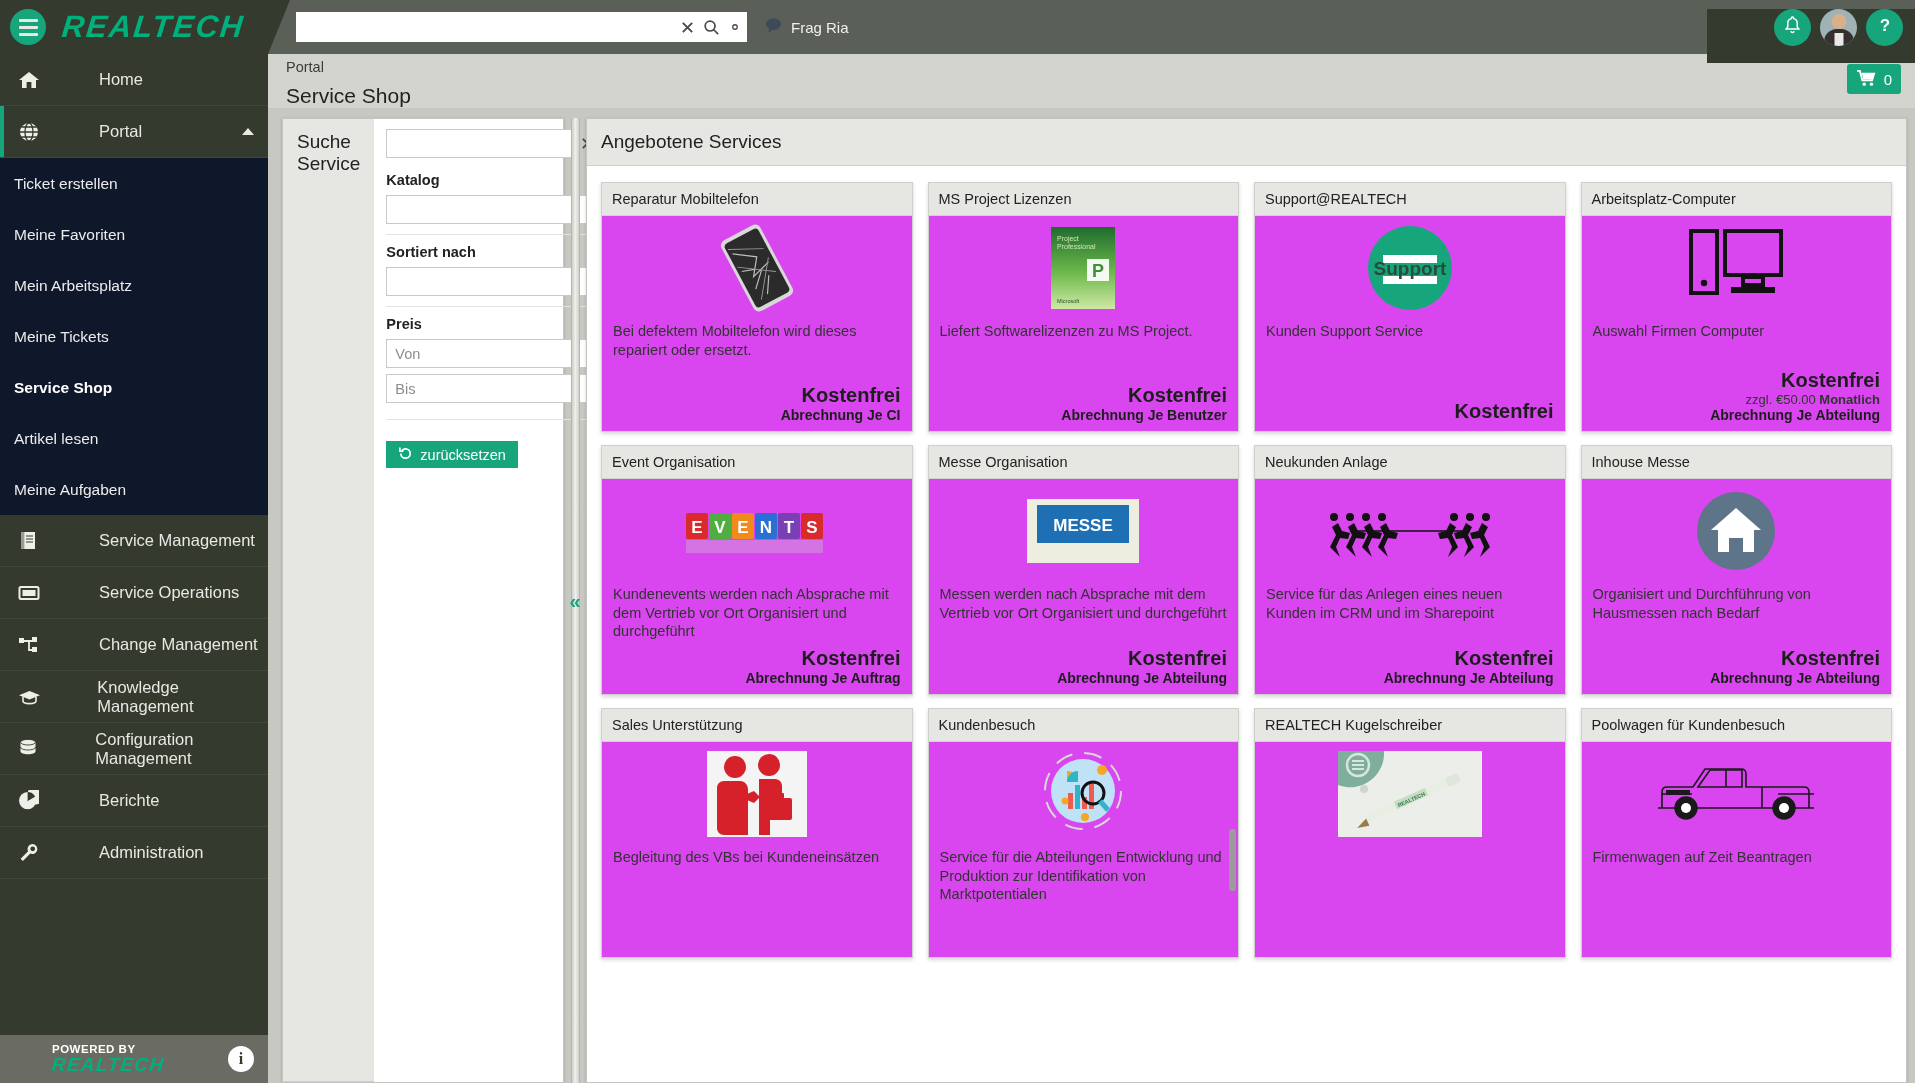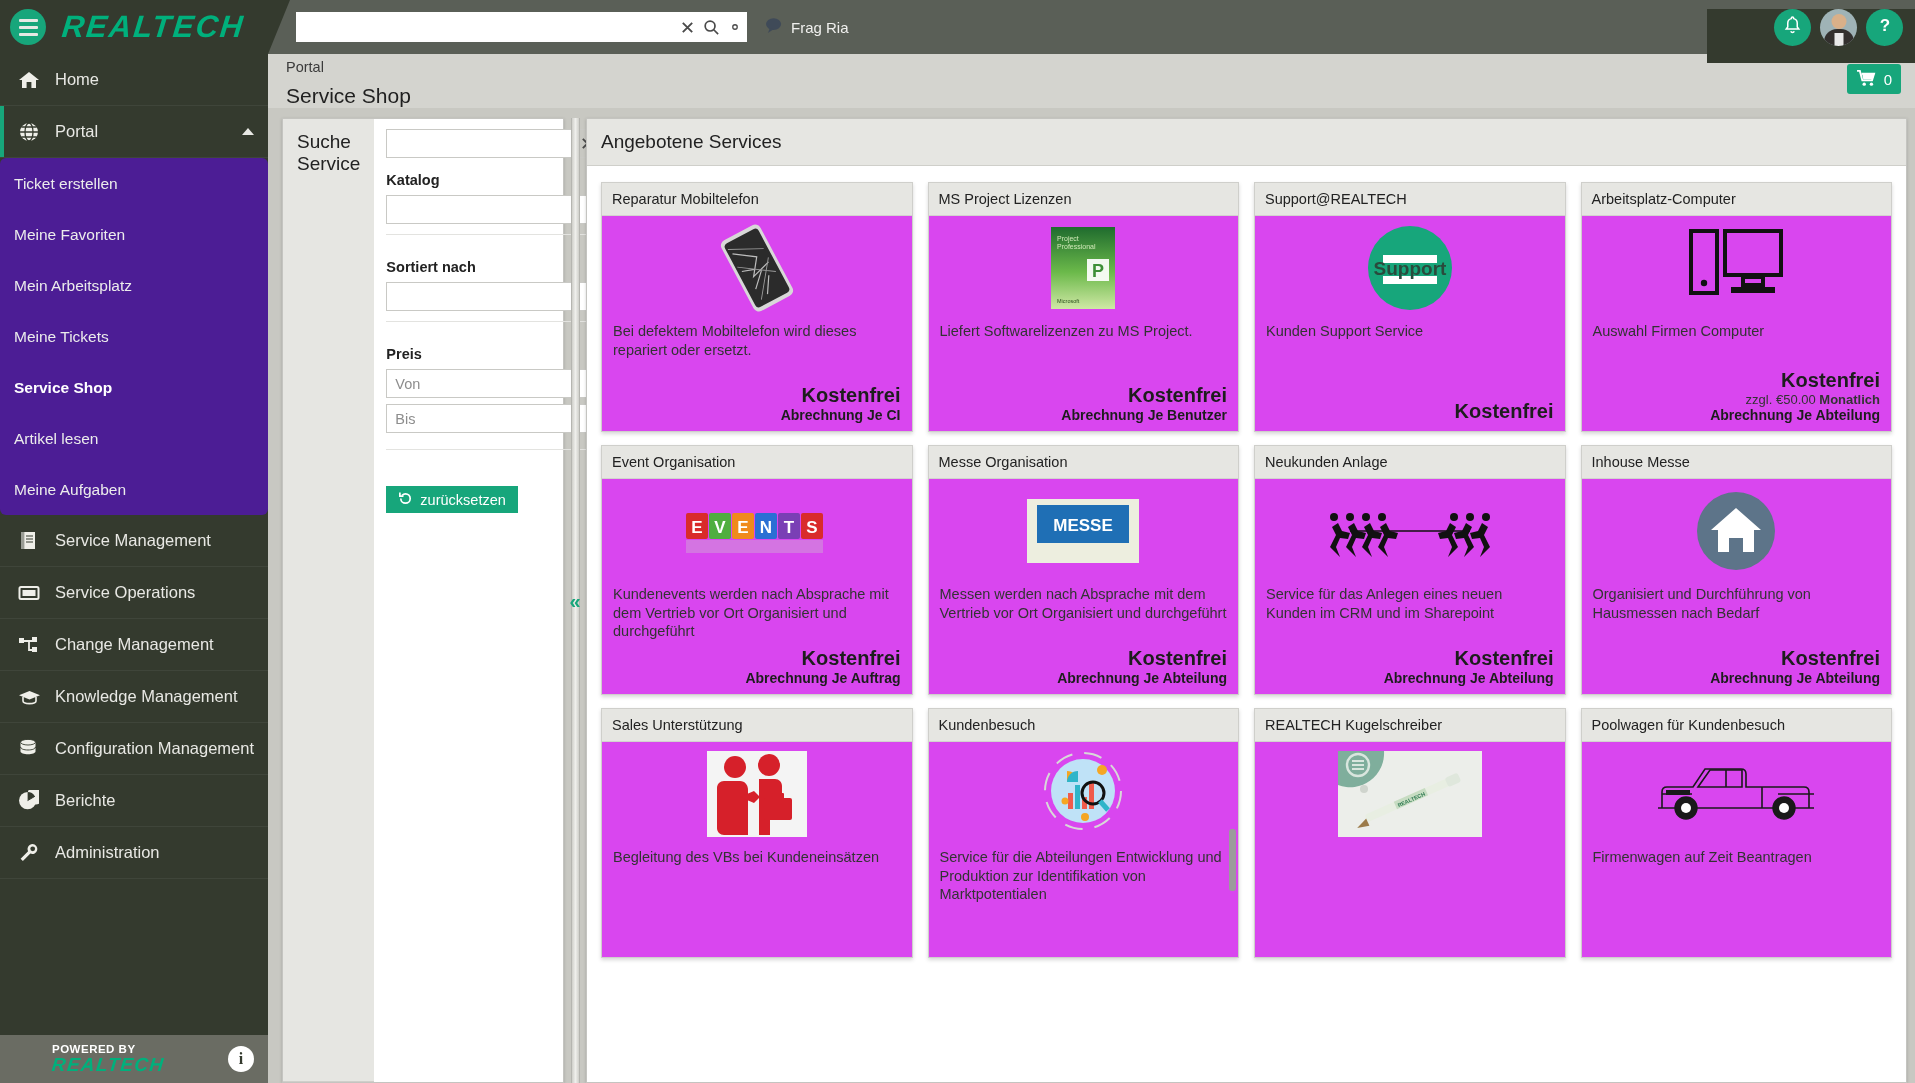--- a/index.html
+++ b/index.html
@@ -81,32 +81,33 @@
 
   
   .sidebar {
     position: absolute; left: 0; top: 54px; width: 268px; bottom: 0;
     background: #343a2e; overflow: hidden; z-index: 20;
   }
   .nav-item {
     height: 52px; display: flex; align-items: center; padding-left: 18px;
     color: #e8e8e4; font-size: 16.5px; cursor: pointer; position: relative;
     border-bottom: 1px solid rgba(255,255,255,0.06);
+    gap: 44px;
   }
   .nav-item .ic { width: 28px; display: flex; align-items: center; justify-content: flex-start; margin-right: 9px; color: #efefe9; }
   .nav-item.active { background: #343a2e; }
   .nav-item.active::before {
     content: ""; position: absolute; left: 0; top: 0; bottom: 0; width: 4px; background: #17a67b;
   }
   .nav-item .caret {
     position: absolute; right: 14px; width: 0; height: 0;
     border-left: 6px solid transparent; border-right: 6px solid transparent;
     border-bottom: 7px solid #e8e8e4;
   }
-  .sub-group { background: #4c1d95; border-radius: 6px; }
+  .sub-group { background: #0f172a; }
   .sub-item {
     height: 51px; display: flex; align-items: center; padding-left: 14px;
     color: #ececec; font-size: 15.5px; cursor: pointer;
   }
   .sub-item.current { font-weight: 700; color: #ffffff; }
   .poweredby {
     position: absolute; left: 0; right: 0; bottom: 0; height: 48px;
     background: #6a6c63; display: flex; align-items: center;
   }
   .pb-text { margin-left: 52px; line-height: 1.05; }
@@ -154,21 +155,21 @@
     background: #e6e6e2; border-bottom: 1px solid #cfcfca;
     padding: 12px 14px; font-size: 19px; color: #222;
   }
   .left-panel { width: 282px; flex: none; display: flex; }
   .lp-body { padding: 10px 12px 0 12px; }
   .lp-search {
     display: flex; align-items: center; border: 1px solid #c9c9c5; height: 29px; margin-bottom: 14px;
   }
   .lp-search input { flex: 1; border: none; outline: none; height: 27px; padding-left: 7px; font-size: 14px; font-family: "Liberation Sans", sans-serif; }
   .lp-lbl { font-size: 14.5px; font-weight: 700; color: #222; margin-bottom: 7px; }
-  .lp-field { margin-bottom: 24px; padding-bottom: 10px; border-bottom: 1px solid #e3e3e0; }
+  .lp-field { margin-bottom: 9px; padding-bottom: 10px; border-bottom: 1px solid #e3e3e0; }
   .lp-select {
     height: 29px; border: 1px solid #c9c9c5; background: #fff;
     display: flex; align-items: center; justify-content: flex-end; padding-right: 9px; cursor: pointer;
   }
   .lp-select .dcaret { width: 0; height: 0; border-left: 5px solid transparent; border-right: 5px solid transparent; border-top: 6px solid #333; }
   .lp-spin { display: flex; border: 1px solid #c9c9c5; height: 29px; margin-bottom: 6px; background: #14b8a6; }
   .lp-spin input { flex: 1; border: none; outline: none; padding-left: 8px; font-size: 14.5px; color: #333; font-family: "Liberation Sans", sans-serif; }
   .lp-spin input::placeholder { color: #8d8d8d; }
   .spinbtns { width: 26px; background: #f2f2f0; border-left: 1px solid #d5d5d1; display: flex; flex-direction: column; }
   .spinbtns div { flex: 1; display: flex; align-items: center; justify-content: center; cursor: pointer; }

